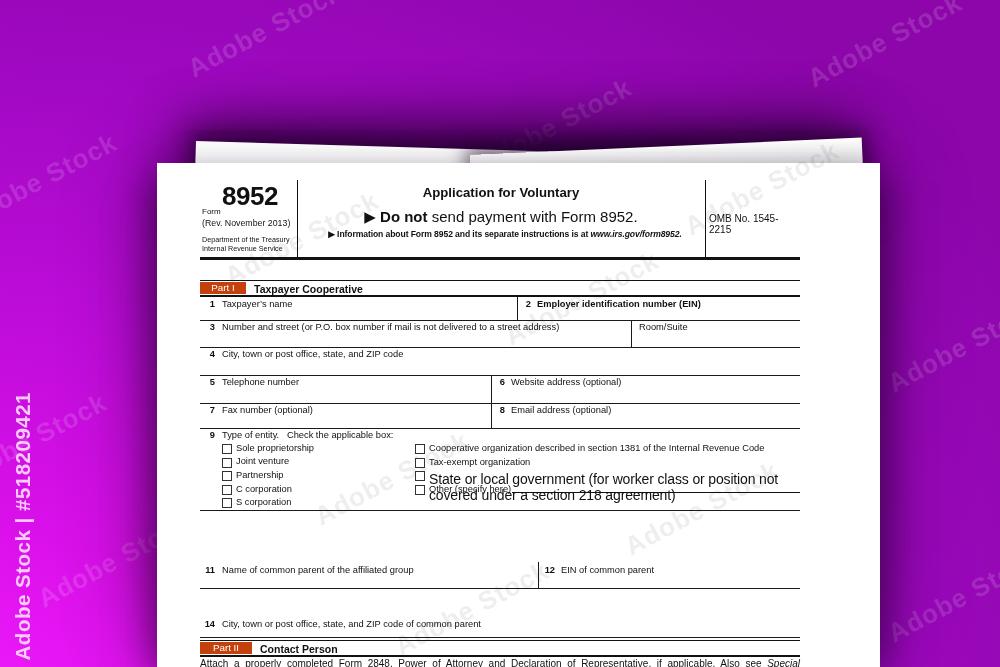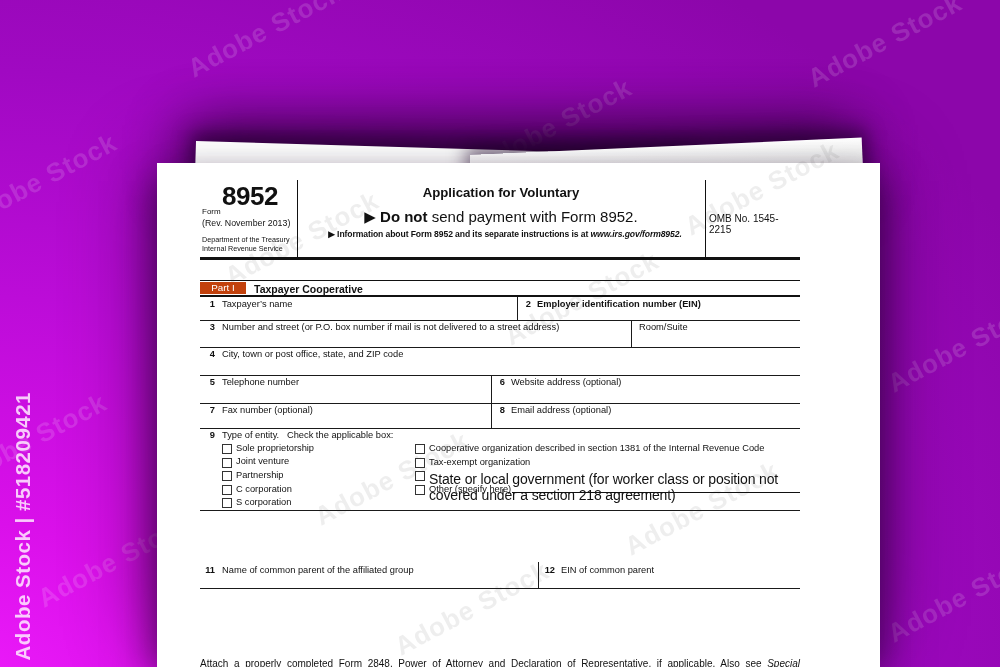--- a/index.html
+++ b/index.html
@@ -186,21 +186,29 @@
 
       <div class="abs row" style="top:382px;height:26px">
         <span class="num" style="left:2px;top:3px">11</span>
         <span class="lbl" style="left:22px;top:3px">Name of common parent of the affiliated group</span>
         <div class="vdiv" style="left:338px"></div>
         <span class="num" style="left:342px;top:3px">12</span>
         <span class="lbl" style="left:361px;top:3px">EIN of common parent</span>
       </div>
 
 
-
+      <div class="abs row" style="top:436px;height:21px">
+        <span class="num" style="left:2px;top:3px">14</span>
+        <span class="lbl" style="left:22px;top:3px">City, town or post office, state, and ZIP code of common parent</span>
+      </div>
+
+      <div class="abs part-row" style="top:460px">
+        <div class="part-box" style="width:52px">Part II</div>
+        <div class="part-title" style="left:60px">Contact Person</div>
+      </div>
 
       <div class="abs footer"><span>Attach a properly completed Form 2848, Power of Attorney and Declaration of Representative, if applicable. Also see </span><i>Special</i></div>
 
     </div>
   </div>
 
   <div class="side-wm">Adobe Stock | #518209421</div>
 
 </div>
 

